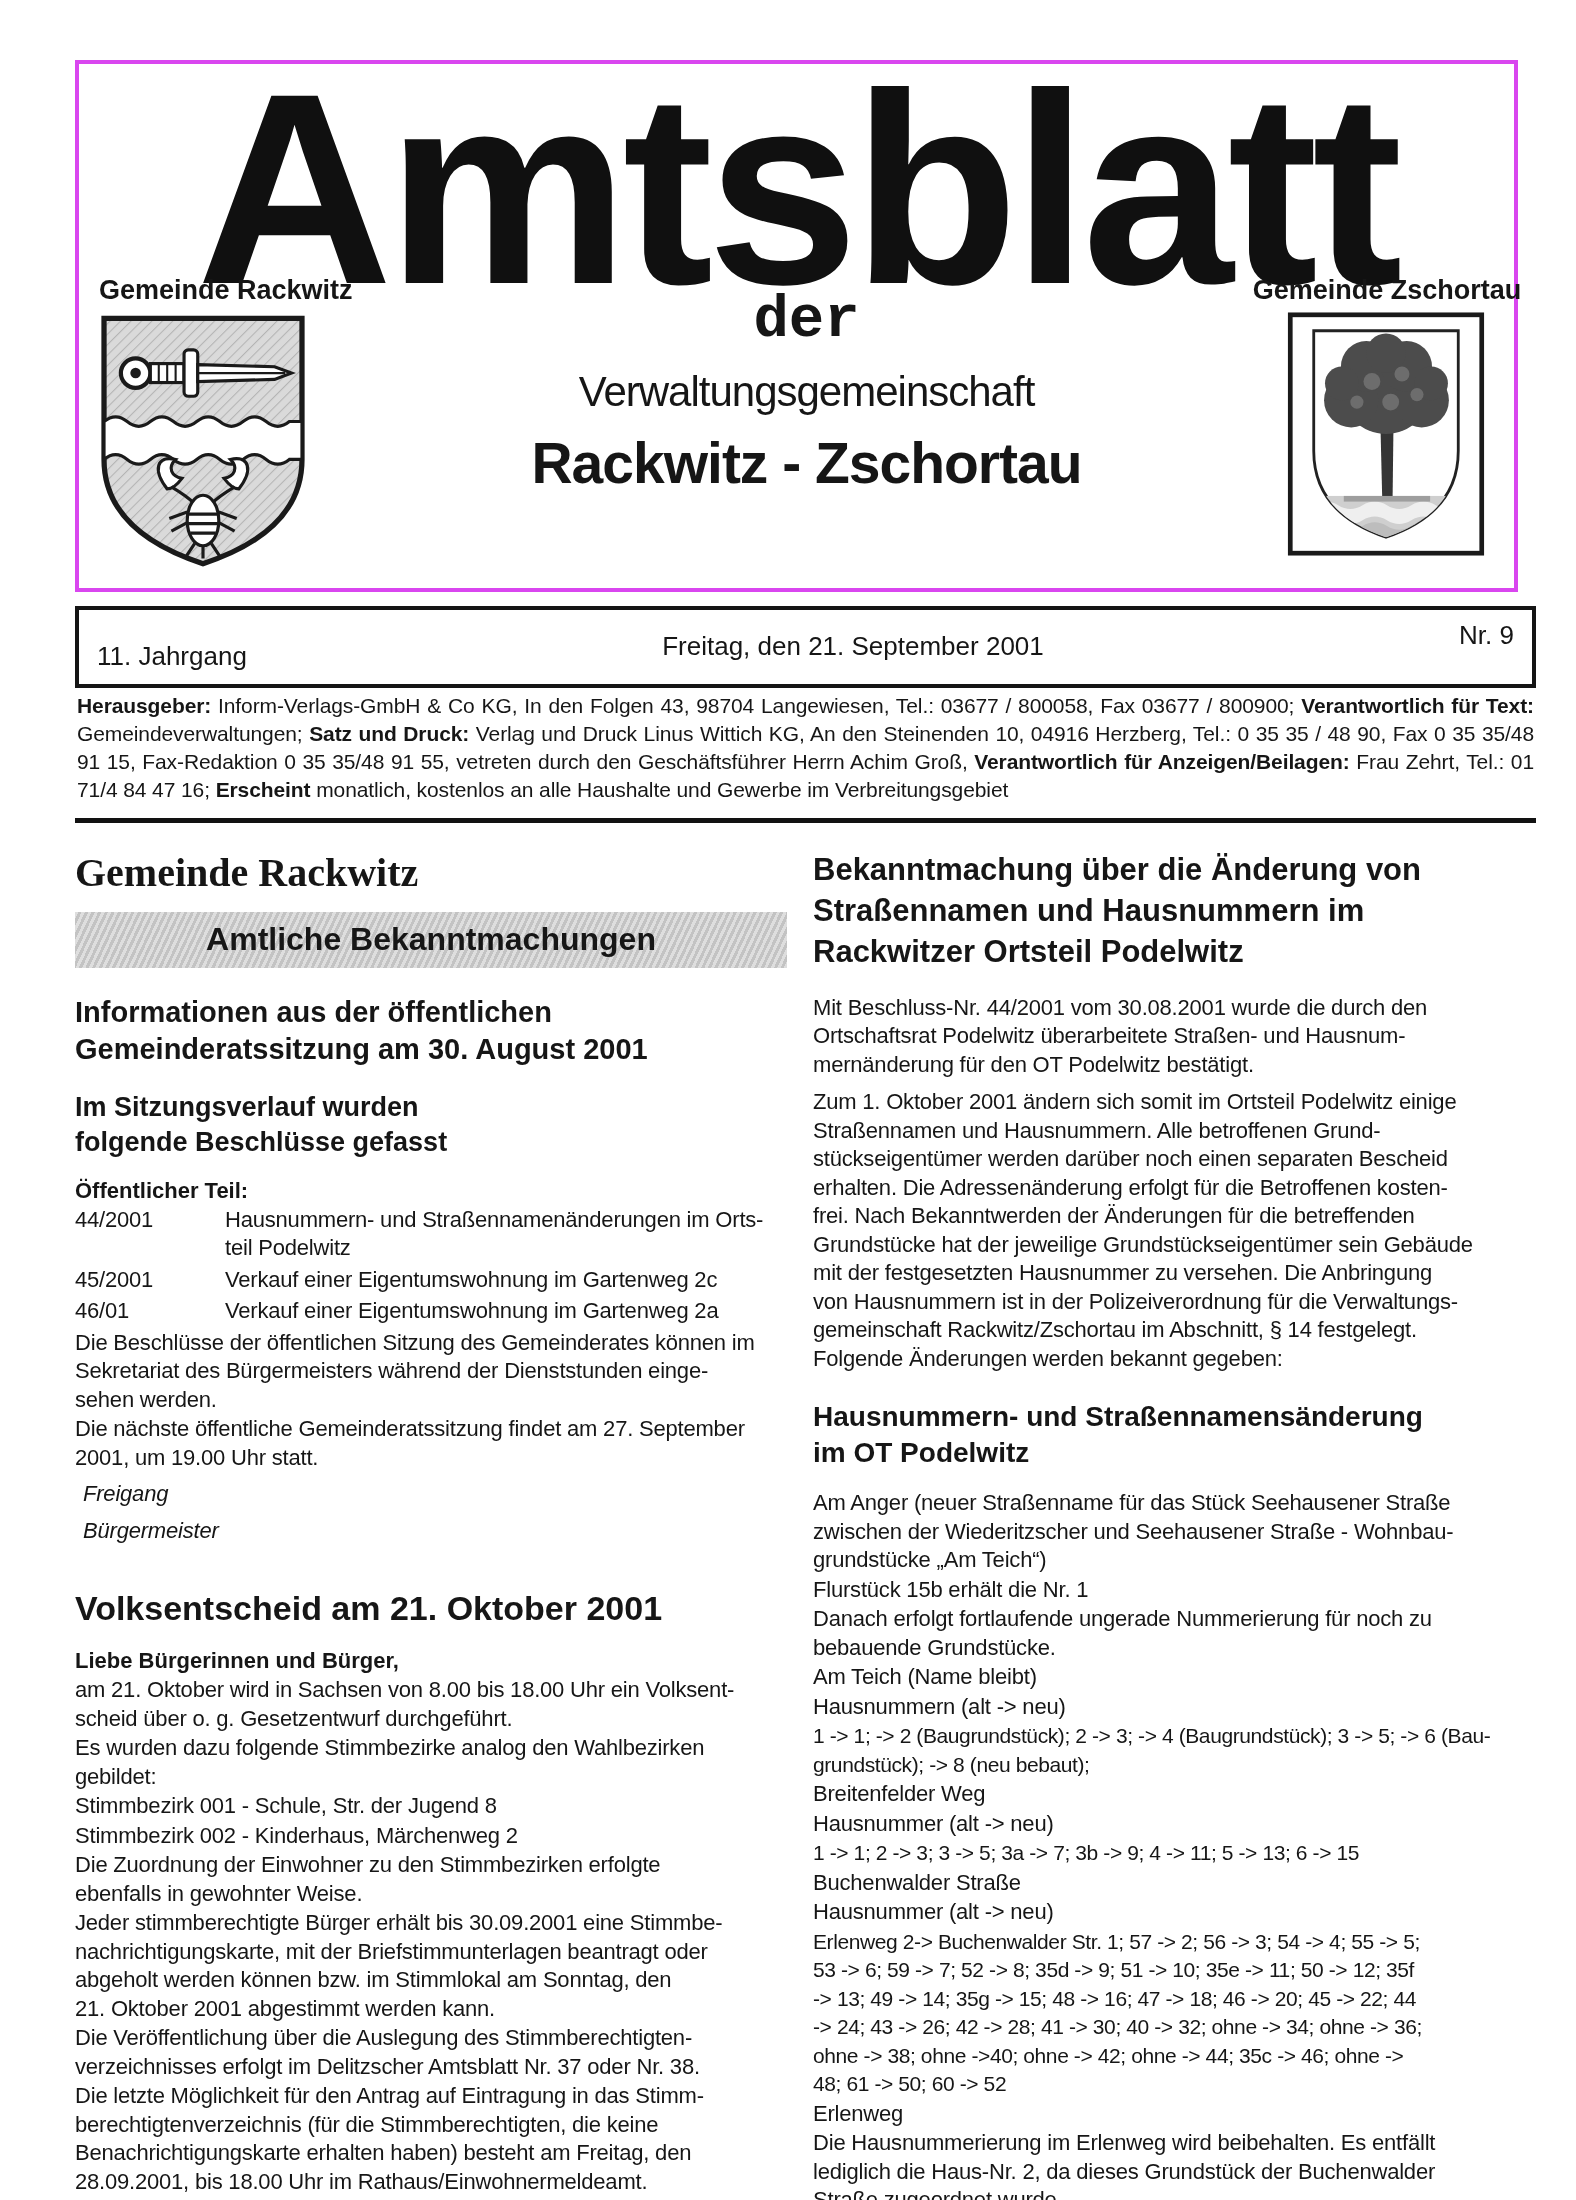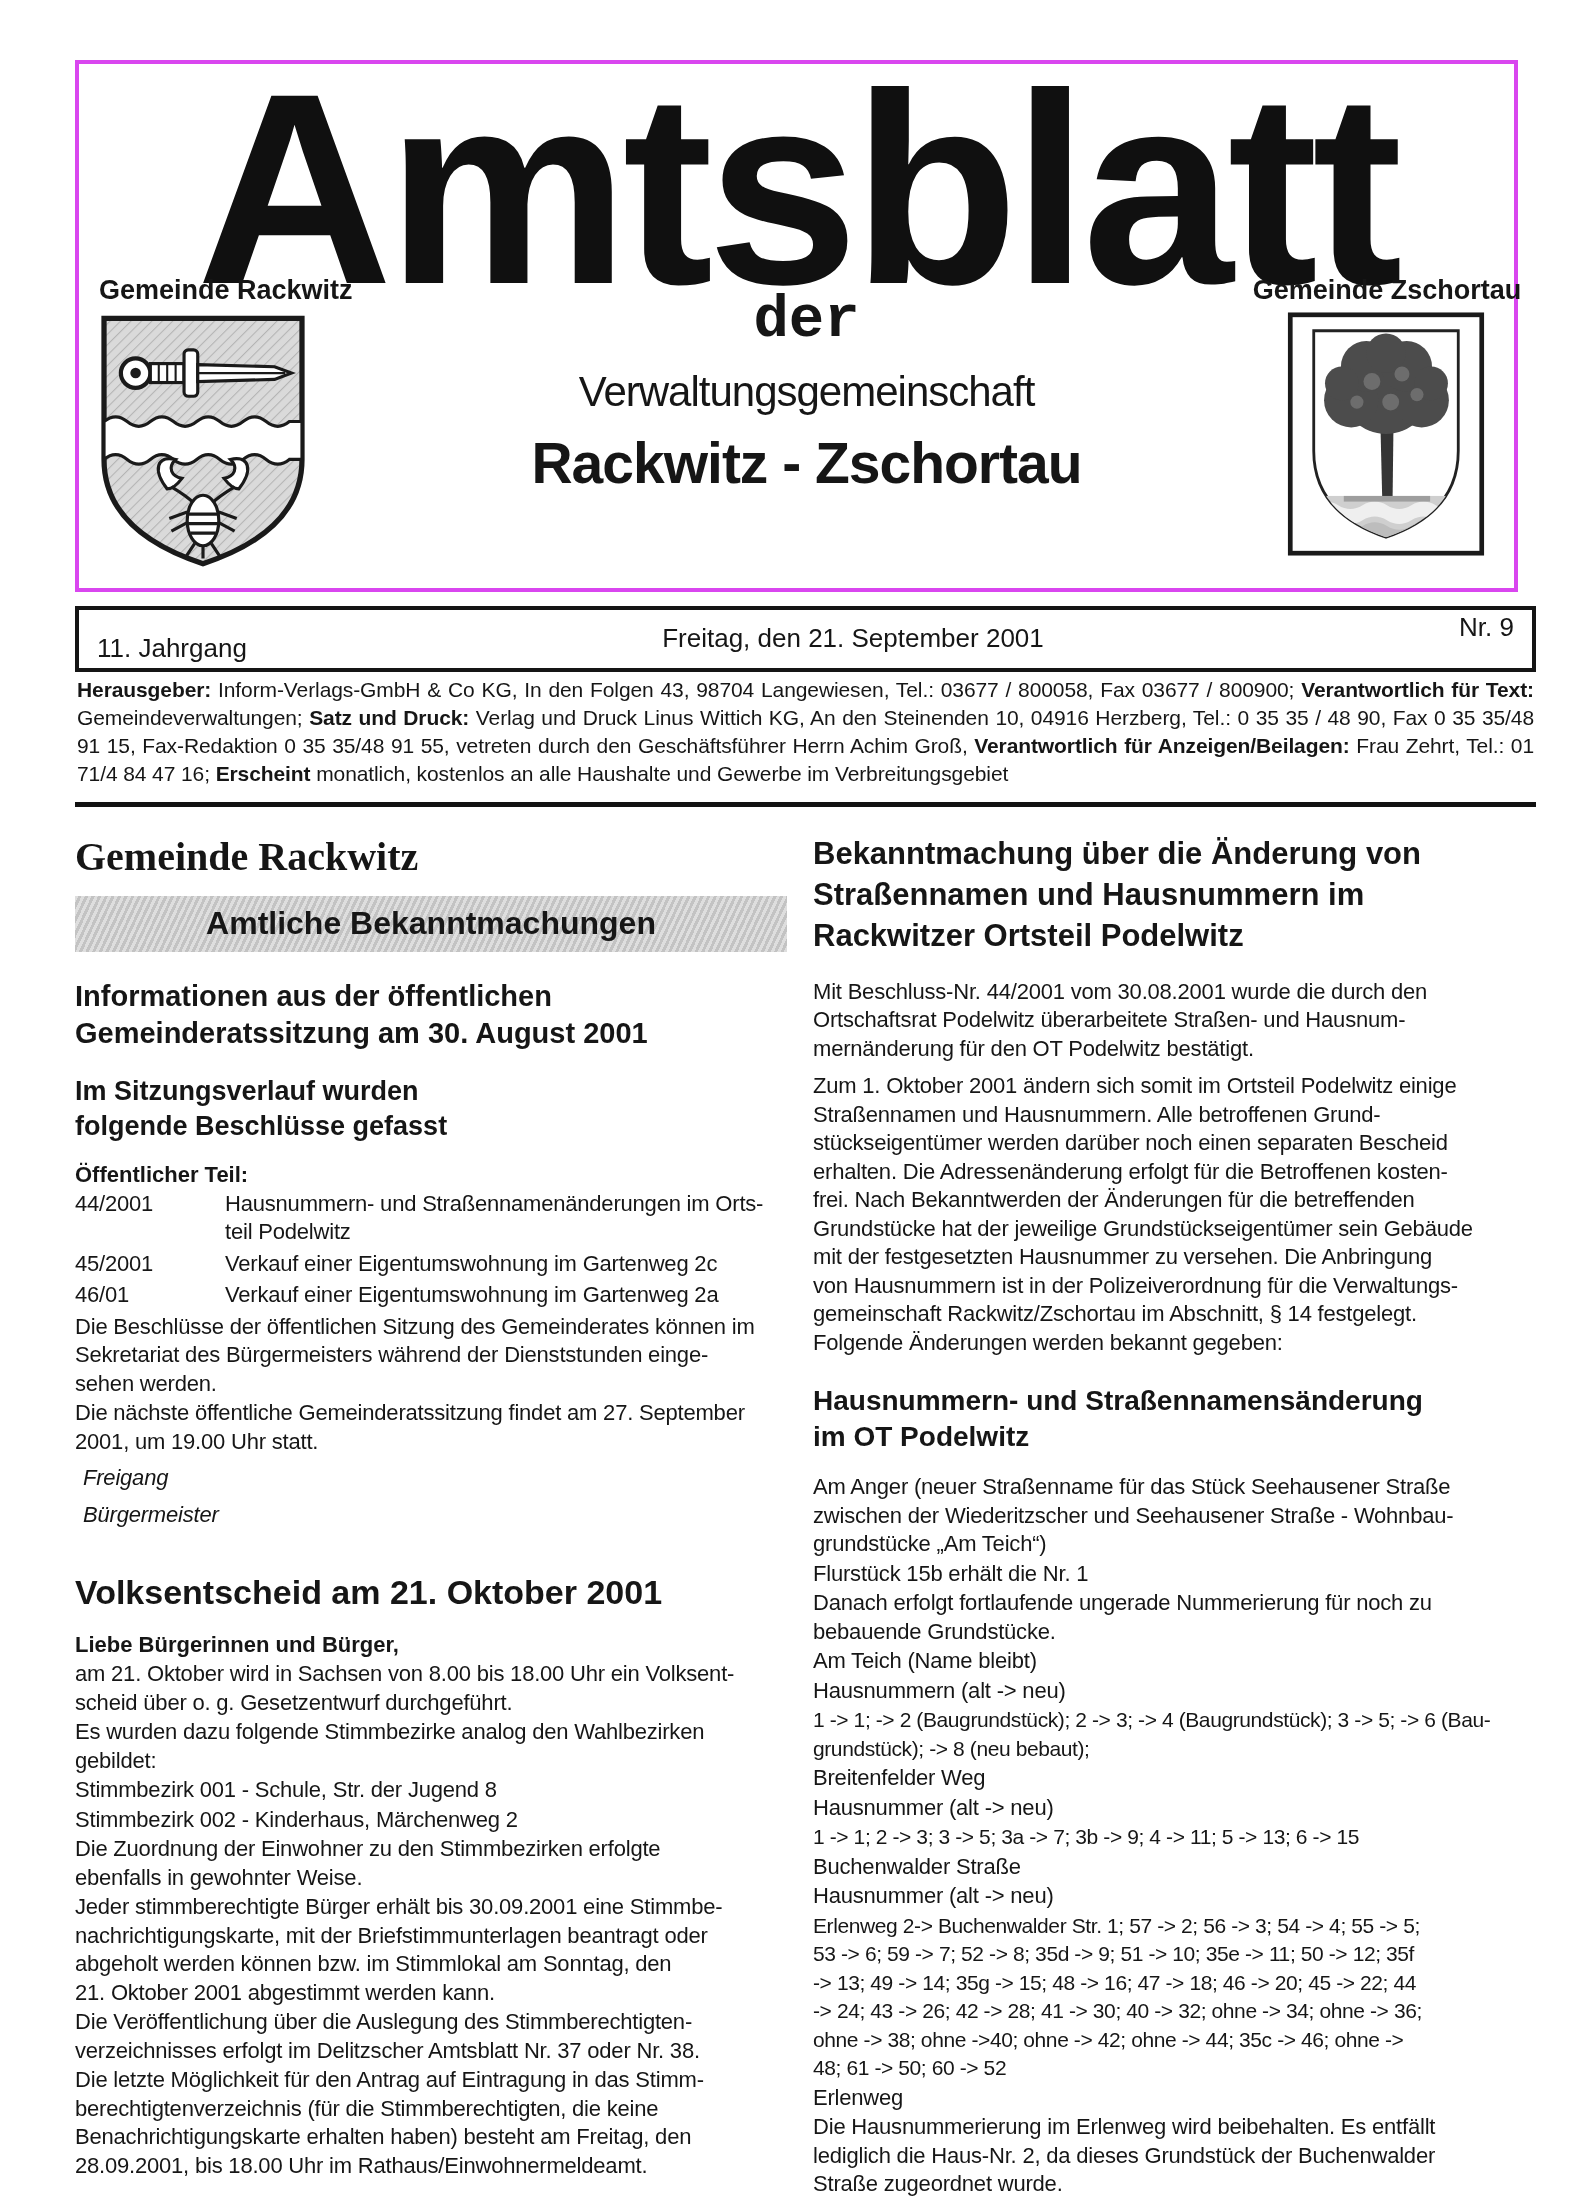--- a/index.html
+++ b/index.html
@@ -42,21 +42,21 @@
   .mast-sub2{font-weight:normal;font-size:42px;margin:0 0 14px 0;letter-spacing:-1px;text-align:center;}
   .mast-sub3{font-weight:bold;font-size:57px;letter-spacing:-1px;}
   
   .issue-bar{
     border:4px solid #151515;
     margin-top:14px;
     height:58px;
     display:flex;
     align-items:center;
     justify-content:space-between;
-    padding:0 18px;
+    padding:8px 18px;
     font-size:26px;
   }
   .issue-volume{align-self:flex-end;margin-bottom:4px;}
   .issue-date{}
   .issue-number{align-self:flex-start;margin-top:2px;}
   
   .publisher{
     font-size:21px;
     line-height:28px;
     letter-spacing:-0.1px;

